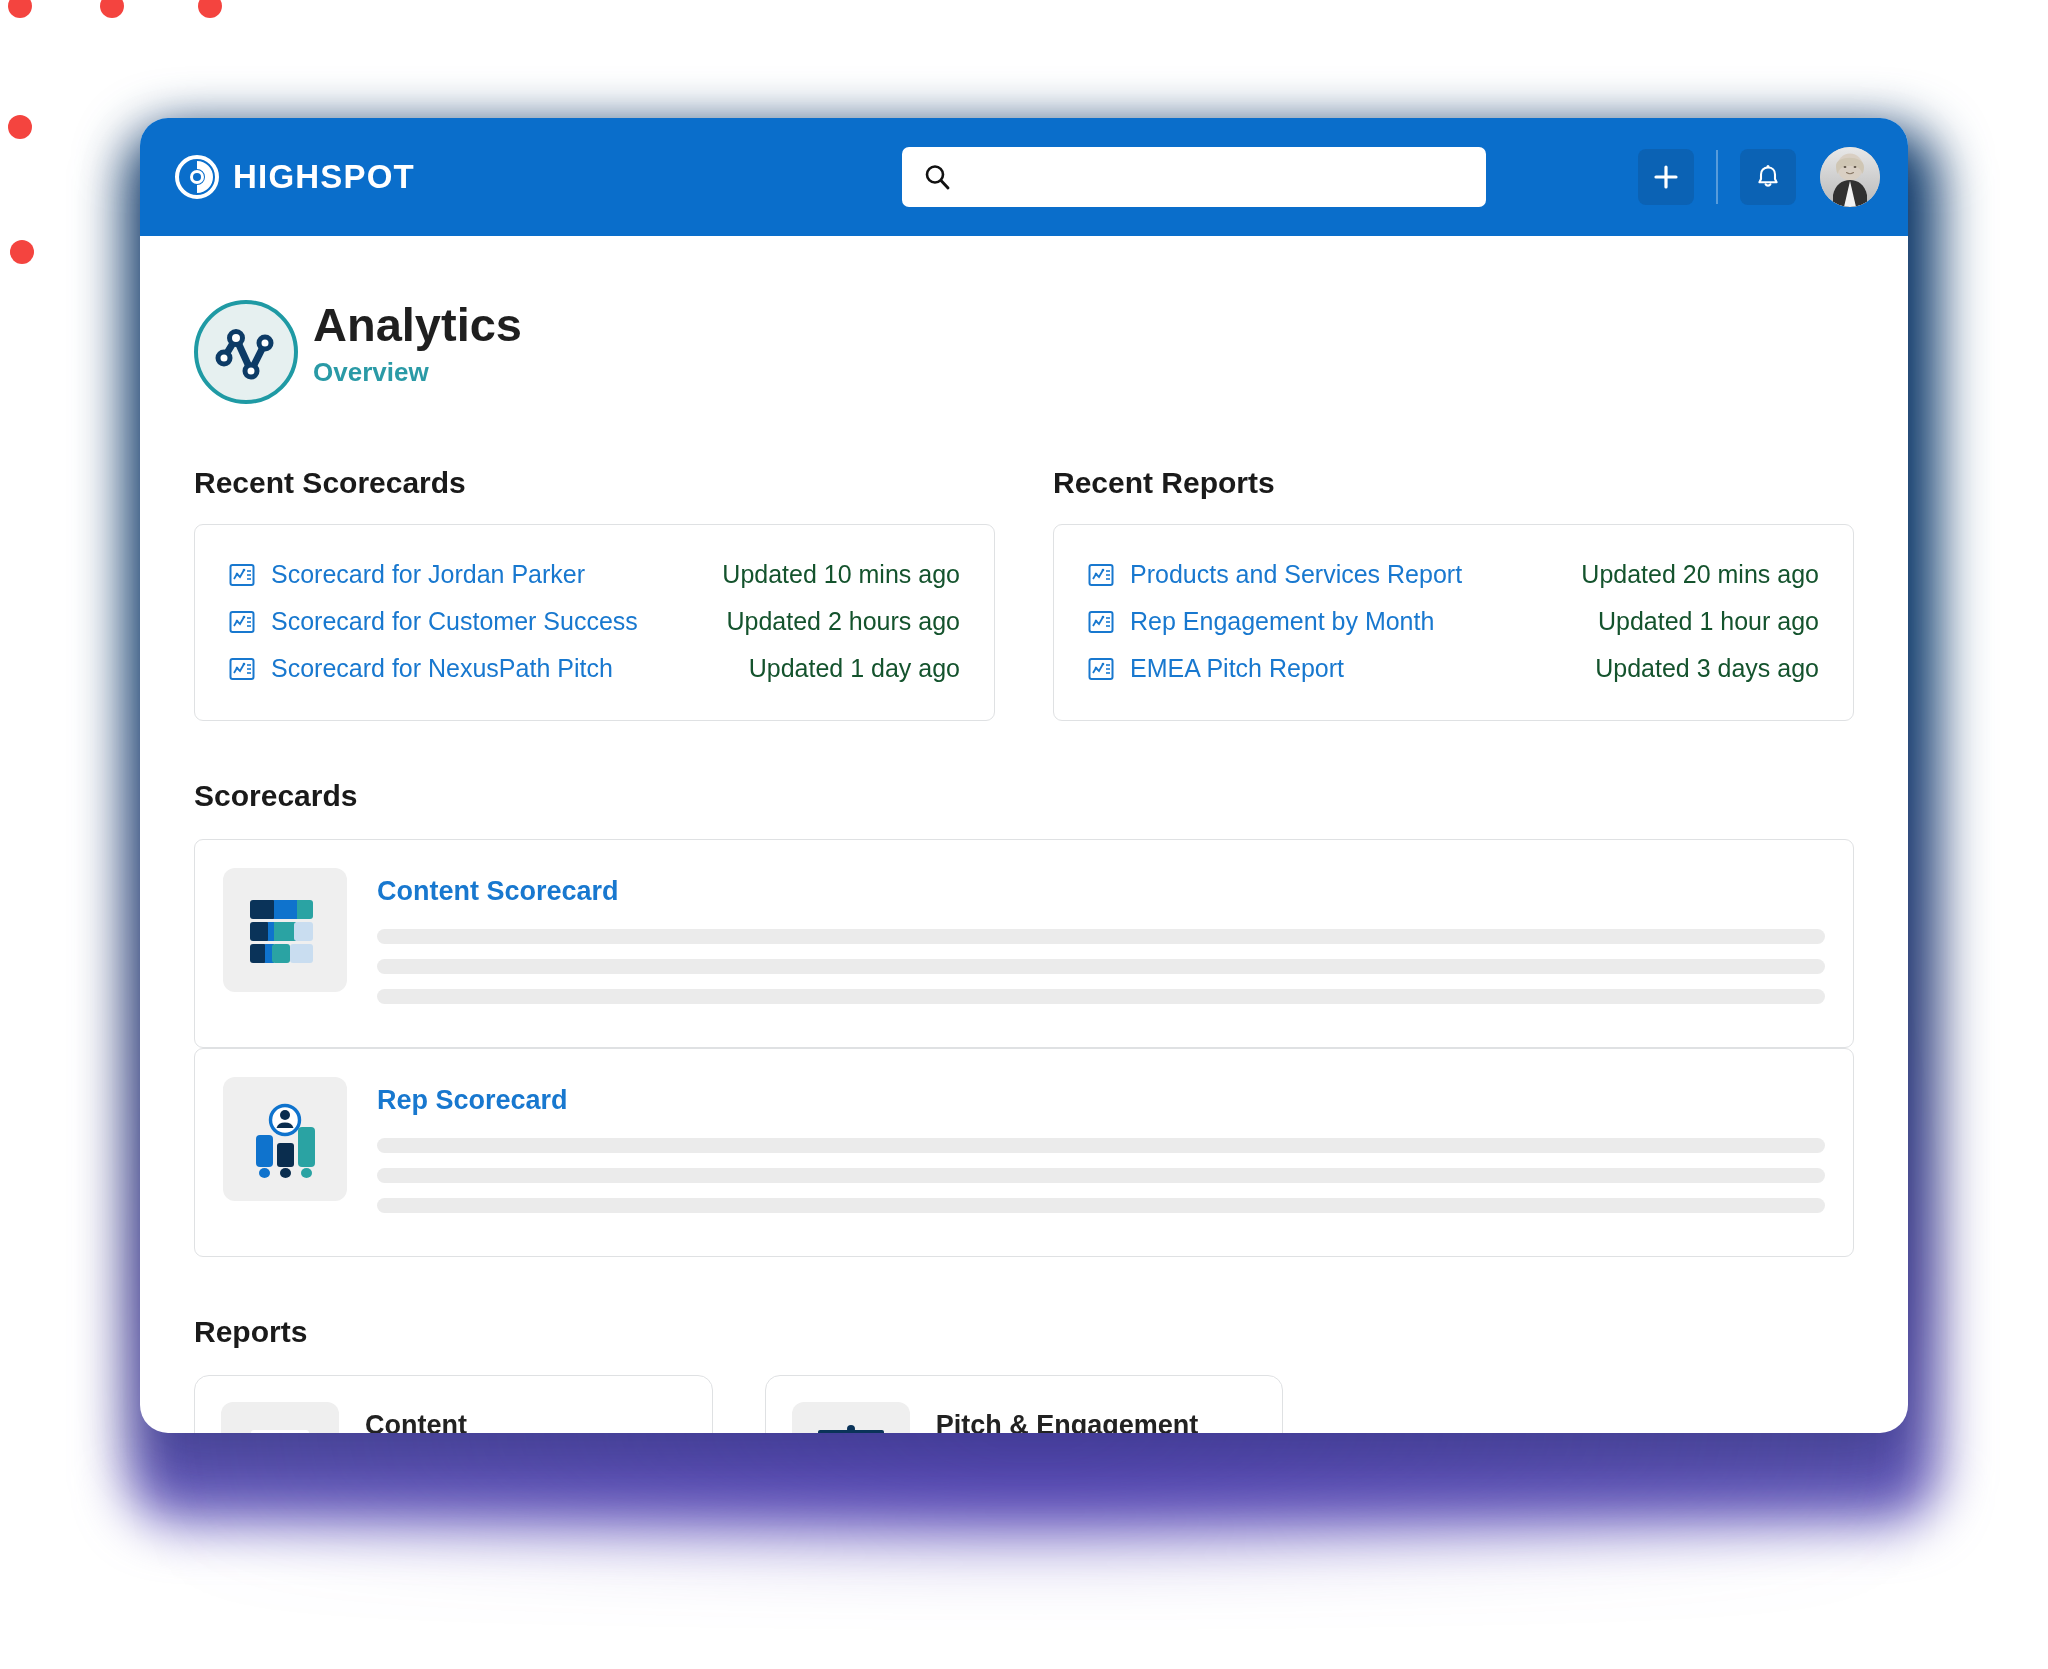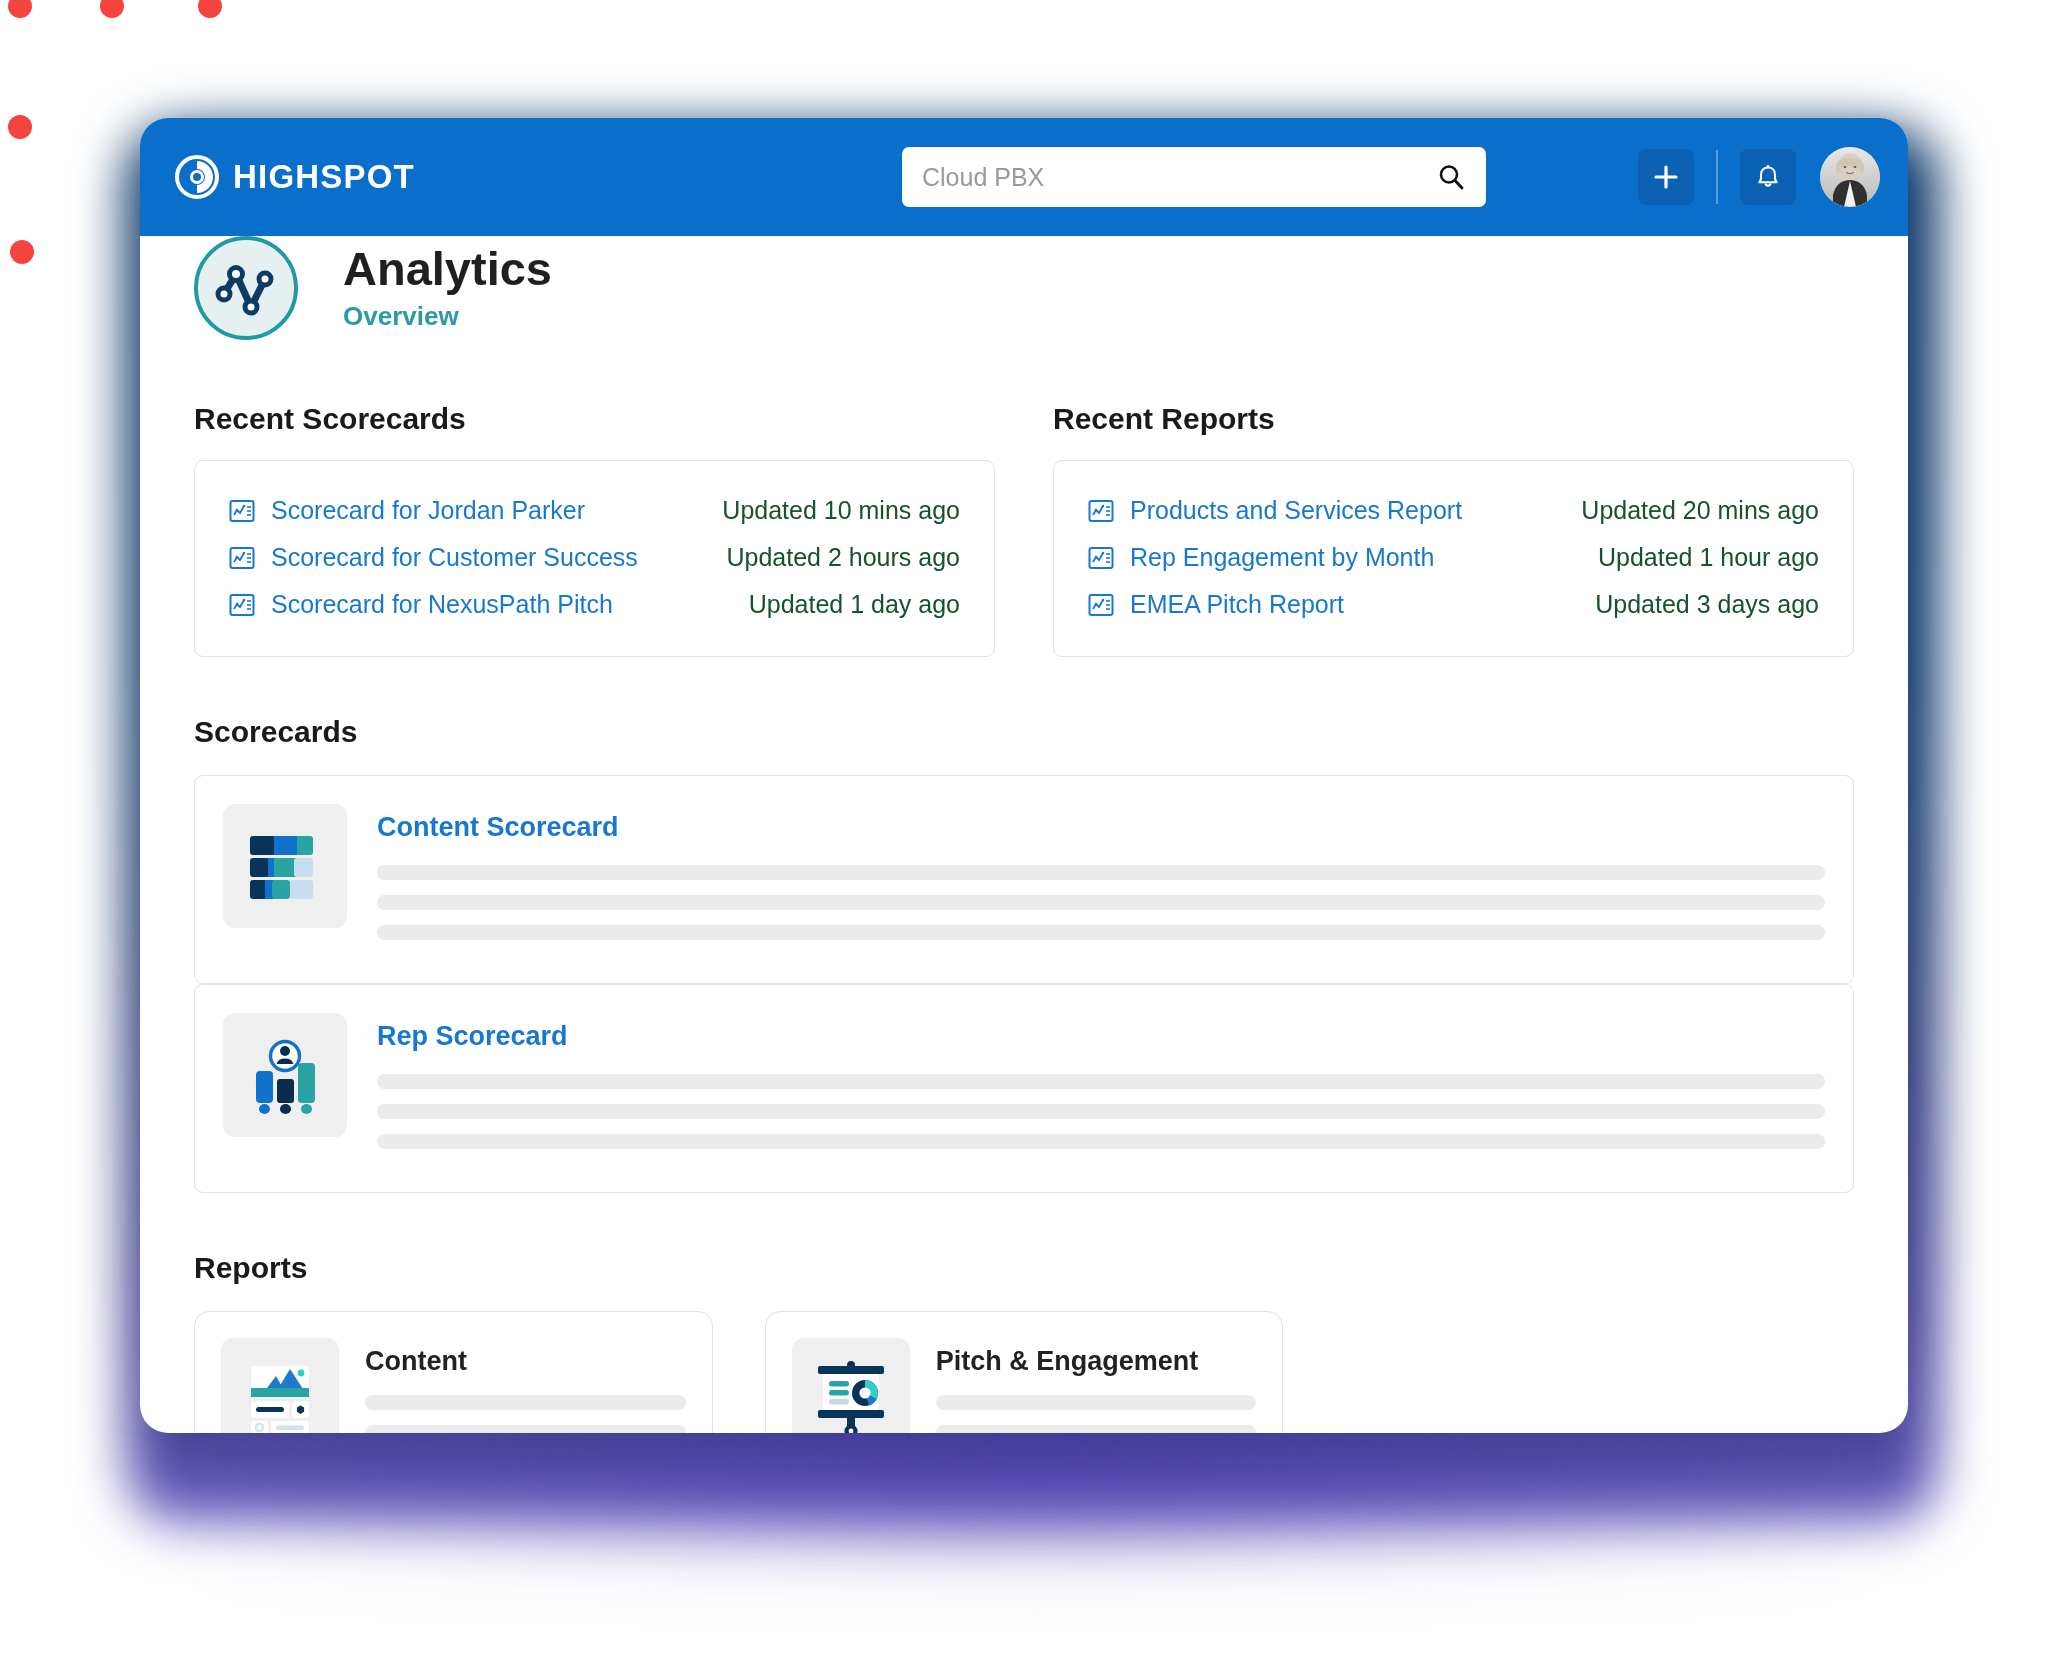--- a/index.html
+++ b/index.html
@@ -134,22 +134,23 @@
     background: #cfcfcf;
     position: relative;
   }
 
   
   #body { padding: 0 54px; }
 
   
   .page-head {
     display: flex;
-    align-items: center;
-    gap: 45px;
+    align-items: flex-start;
+    gap: 15px;
+    padding-top: 64px;
   }
   .page-badge {
     width: 104px; height: 104px;
     border-radius: 50%;
     background: #e6f0f0;
     border: 4px solid #1f9aa4;
     display: flex; align-items: center; justify-content: center;
     flex: 0 0 auto;
   }
   .page-title {
@@ -297,21 +298,20 @@
             <path d="M23 7 A16 16 0 0 1 23 39 L23 31 A8 8 0 0 0 23 15 Z" fill="#fff"></path>
             <circle cx="23" cy="23" r="7" fill="#fff"></circle>
             <circle cx="23" cy="23" r="4" fill="#0a6ecb"></circle>
           </svg>
         </span>
         <span class="brand-name">HIGHSPOT</span>
       </div>
 
       <div class="search-wrap">
         <div class="search-box">
-          <input class="search-input" type="text" placeholder="Cloud PBX" style="">
           <span class="search-icon">
             <svg viewBox="0 0 30 30" width="30" height="30">
               <circle cx="13" cy="12.5" r="8" fill="none" stroke="#111" stroke-width="2.6"></circle>
               <line x1="19" y1="18.5" x2="26" y2="26" stroke="#111" stroke-width="2.9" stroke-linecap="round"></line>
             </svg>
           </span>
         </div>
       </div>
 
       <div class="topbar-right">

